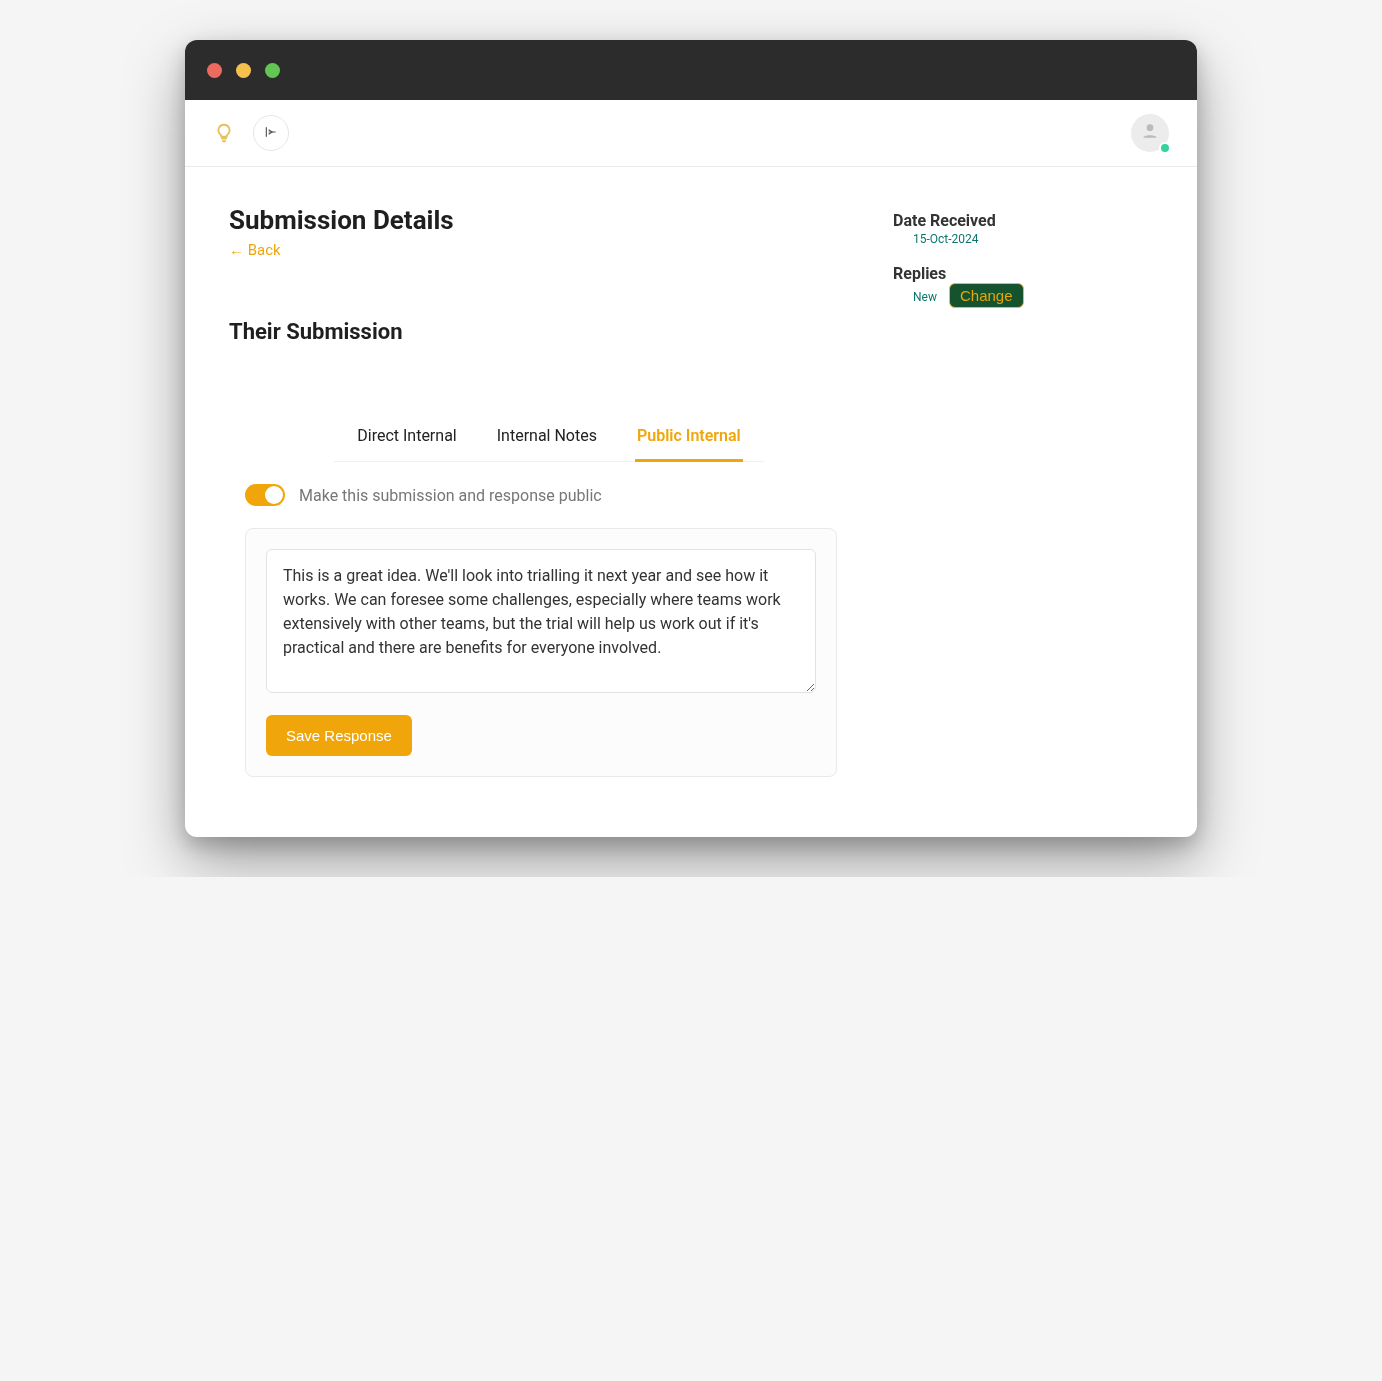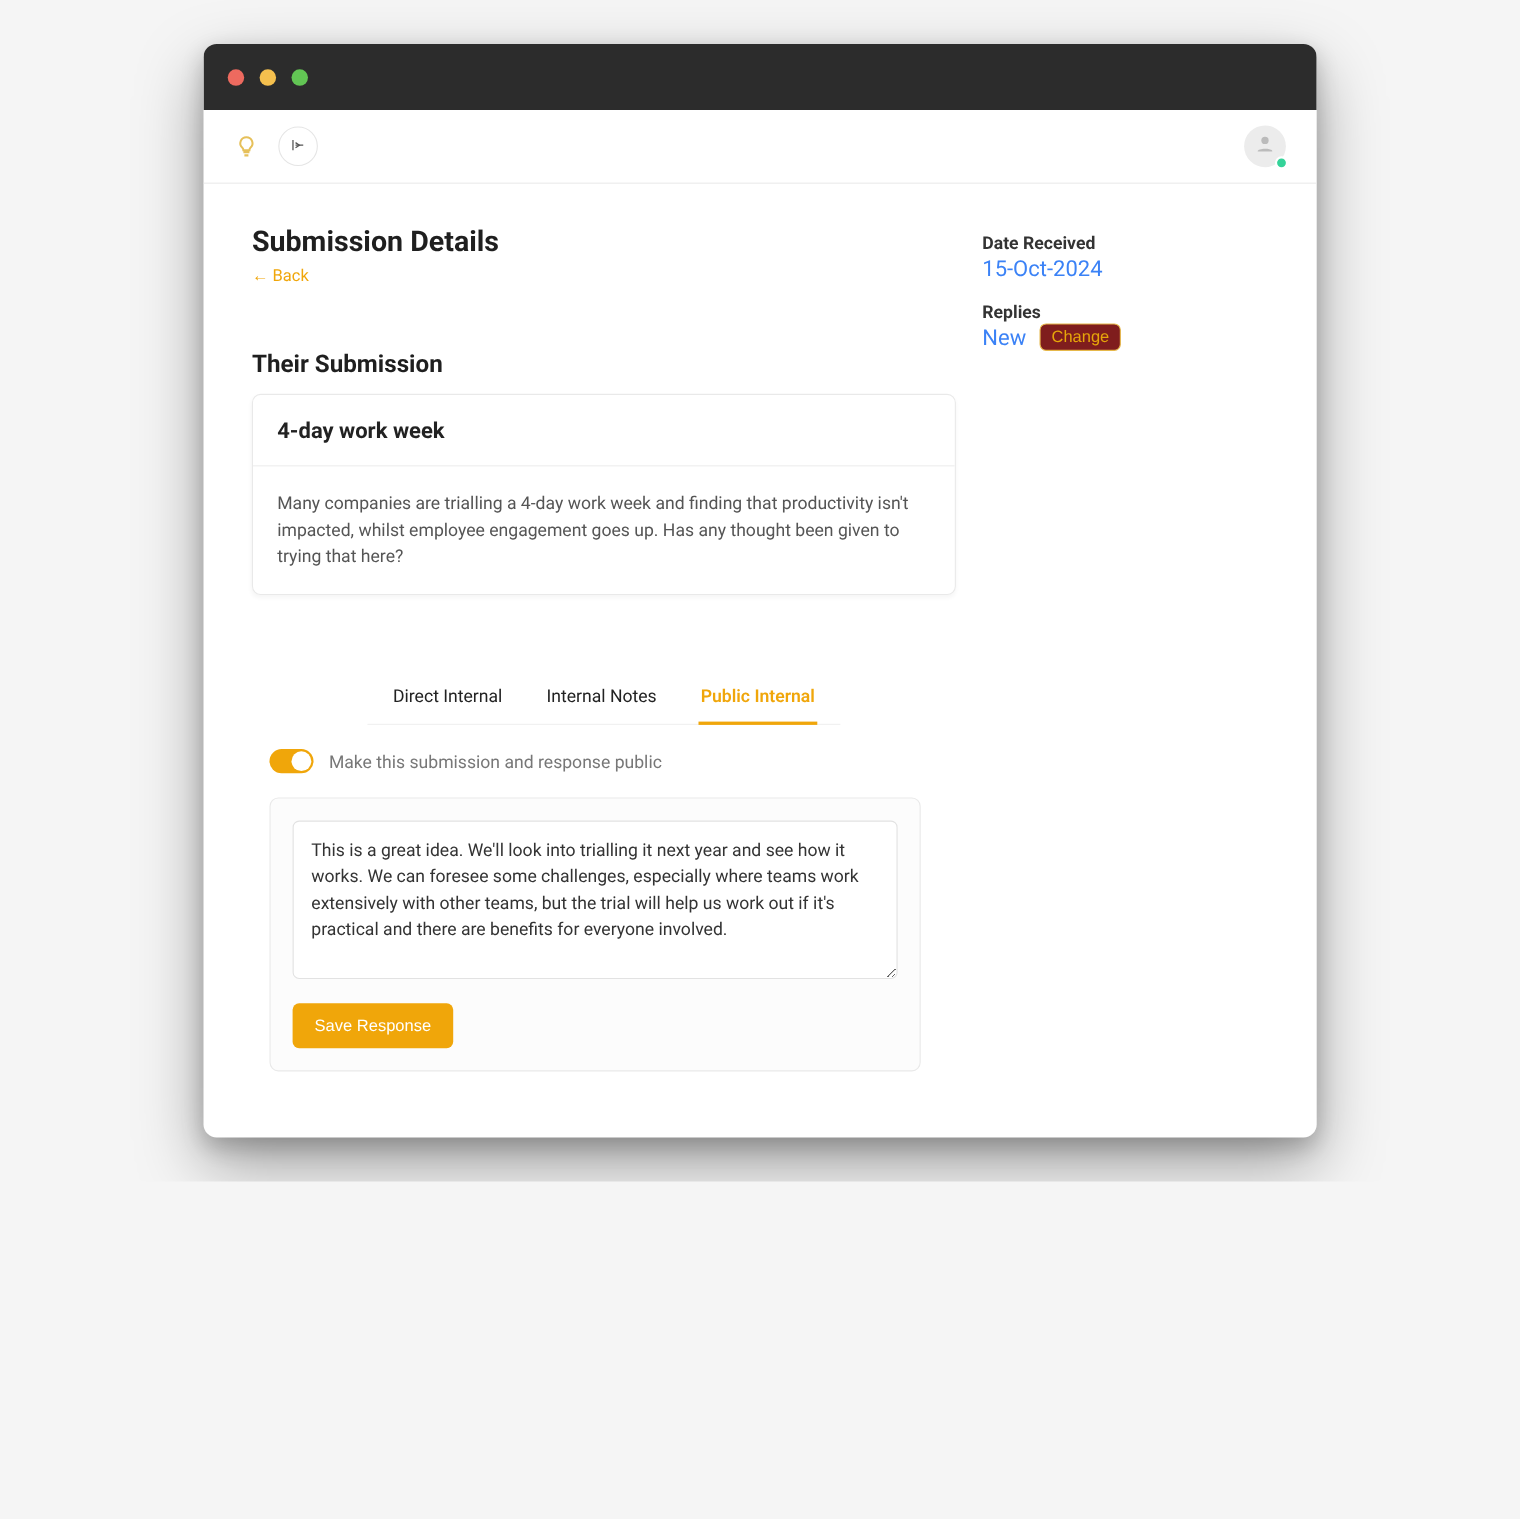--- a/index.html
+++ b/index.html
@@ -75,27 +75,27 @@
   .page-title { font-size: 26px; font-weight: 700; color:#1f1f1f; }
   .back-link {
     display:inline-block;
     margin-top: 6px;
     color:#f0a60a;
     font-size: 15px;
     text-decoration:none;
     cursor:pointer;
   }
   .side-label { font-weight:700; color:#333; font-size:16px; }
-  .side-value { color:#3b82f6; font-size:20px; margin-top:2px; }
+  .side-value { color:#0f766e; font-size:12px; margin-top:2px;margin-left:20px; }
   .side-block { margin-bottom: 18px; }
   .status-row { display:flex; align-items:center; gap:12px; }
   .change-btn {
     border:1px solid #e6b84a;
     color:#e6a60a;
-    background:#7f1d1d;
+    background:#14532d;
     border-radius:6px;
     padding:3px 10px;
     font-size:15px;
     cursor:pointer;
   }
   .section-title { font-size:22px; font-weight:700; margin-top:60px; color:#1f1f1f; }
   .submission-card {
     margin-top:14px;
     border:1px solid #e9e9e9;
     border-radius:8px;
@@ -216,24 +216,20 @@
       <div class="presence-dot"></div>
     </div>
   </div>
 
   <div class="content">
     <div class="main-col">
       <h1 class="page-title">Submission Details</h1>
       <a class="back-link">← Back</a>
 
       <h2 class="section-title">Their Submission</h2>
-      <div class="submission-card">
-        <div class="submission-header">4-day work week</div>
-        <div class="submission-body">Many companies are trialling a 4-day work week and finding that productivity isn't impacted, whilst employee engagement goes up. Has any thought been given to trying that here?</div>
-      </div>
 
       <div class="tabs">
         <div class="tab">Direct Internal</div>
         <div class="tab">Internal Notes</div>
         <div class="tab active">Public Internal</div>
       </div>
 
       <div class="toggle-row">
         <div class="toggle">
           <div class="knob"></div>

